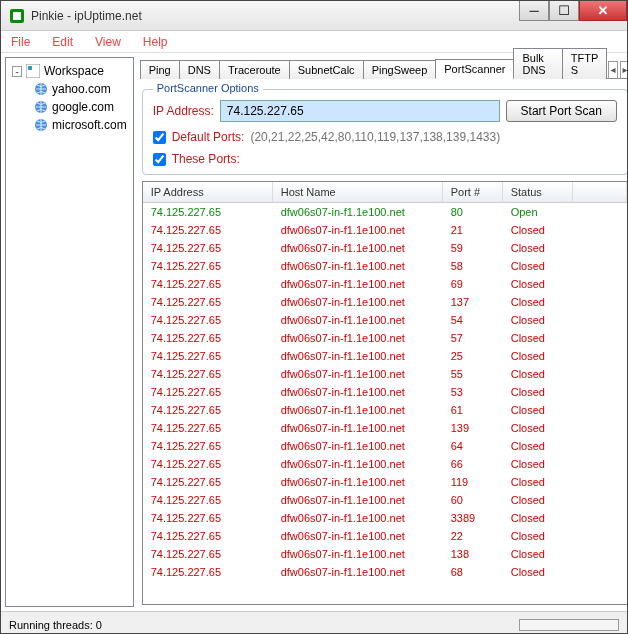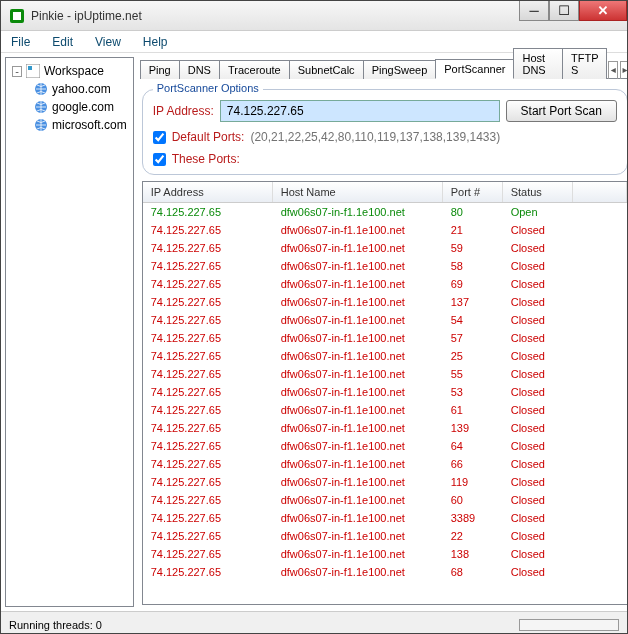--- a/index.html
+++ b/index.html
@@ -8,21 +8,21 @@
   
   .title-bar { height: 30px; background: linear-gradient(#f7f7f7, #e4e4e4); border-bottom: 1px solid #ccc; display: flex; align-items: center; padding-left: 8px; position: relative; }
   .title-bar .icon { width: 16px; height: 16px; margin-right: 6px; }
   .title-bar .title { font-size: 12px; color: #333; }
   .win-btns { position: absolute; right: 0; top: 0; display: flex; }
   .win-btn { width: 30px; height: 20px; border: 1px solid #888; border-top: none; background: linear-gradient(#f0f0f0,#d8d8d8); display: flex; align-items: center; justify-content: center; font-size: 13px; line-height: 1; }
   .win-btn.close { width: 48px; background: linear-gradient(#e77,#c33); color: #fff; font-weight: bold; border-color:#a22; }
   
   
   .menu-bar { height: 22px; display: flex; align-items: center; padding: 0 10px; gap: 22px; border-bottom: 1px solid #ddd; }
-  .menu-bar span { font-size: 12px; color: #0c4a6e; }
+  .menu-bar span { font-size: 12px; color: #ef4444; }
   
   
   .main { display: flex; height: calc(100% - 30px - 22px - 22px); }
   
   
   .tree { width: 140px; border: 1px solid #828790; background: #fff; margin: 4px 0 4px 4px; padding: 4px 0; }
   .tree-root, .tree-item { display: flex; align-items: center; padding: 2px 6px; font-size: 12px; color: #000; gap: 4px; }
   .tree-item { padding-left: 28px; }
   .tree-ico { width: 14px; height: 14px; display: inline-block; }
   .tminus { color: #555; font-size: 11px; width:10px; text-align:center; border:1px solid #999; line-height:9px; height:11px; }
@@ -30,21 +30,21 @@
   
   .content { flex: 1; padding: 4px 6px 4px 6px; display: flex; flex-direction: column; }
   
   
   .tabs { display: flex; align-items:flex-end; border-bottom: 1px solid #828790; position: relative; height: 22px; }
   .tab { padding: 3px 8px; font-size: 11px; border: 1px solid #828790; border-bottom: none; background: linear-gradient(#fff,#eee); margin-right: -1px; cursor: pointer; position:relative; top:1px; }
   .tab.active { background: #fff; font-weight: normal; z-index: 2; border-bottom:1px solid #fff; top:1px; }
   .tab-arrow { width:14px; text-align:center; font-size:10px; color:#555; border:1px solid #999; border-bottom:none; margin-left:2px; position:relative; top:1px; height:18px; line-height:16px;}
   
   
-  .group { border: 1px solid #bcc7d8; border-radius: 12px; margin: 10px 2px 6px; padding: 10px 10px 8px; position: relative; }
+  .group { border: 1px solid #bcc7d8; border-radius: 4px; margin: 10px 2px 6px; padding: 10px 10px 8px; position: relative; }
   .group-title { position: absolute; top: -8px; left: 10px; background: #fff; padding: 0 4px; font-size: 11px; color: #16499a; }
   .row { display: flex; align-items: center; margin-bottom: 8px; gap: 6px; }
   .row label { font-size: 12px; color: #b91c1c; }
   .input-ip { flex: 1; background: #cde6ff; border: 1px solid #7a9; padding: 3px 6px; font-size: 12px; color: #000; }
   .btn { background: linear-gradient(#fefefe,#e3e3e3); border: 1px solid #777; border-radius: 3px; padding: 3px 14px; font-size: 12px; cursor: pointer; }
   .chk { width: 13px; height: 13px; }
   .ports-input { flex: 1; border: 1px solid #abadb3; padding: 3px 6px; font-size: 12px; }
   .val-text { font-size: 12px; color: #737373; }
   
   
@@ -131,21 +131,21 @@
 
   <div class="content">
 
     <div class="tabs" id="tabs">
         <div class="tab">Ping</div>
         <div class="tab">DNS</div>
         <div class="tab">Traceroute</div>
         <div class="tab">SubnetCalc</div>
         <div class="tab">PingSweep</div>
         <div class="tab active">PortScanner</div>
-        <div class="tab">Host DNS</div>
+        <div class="tab">Bulk DNS</div>
         <div class="tab">TFTP S</div>
         <div class="tab-arrow">◂</div>
         <div class="tab-arrow">▸</div>
       </div>
 
     <div class="group">
       <div class="group-title">PortScanner Options</div>
       <div class="row">
         <label>IP Address:</label>
         <input class="input-ip" value="74.125.227.65" style="">

